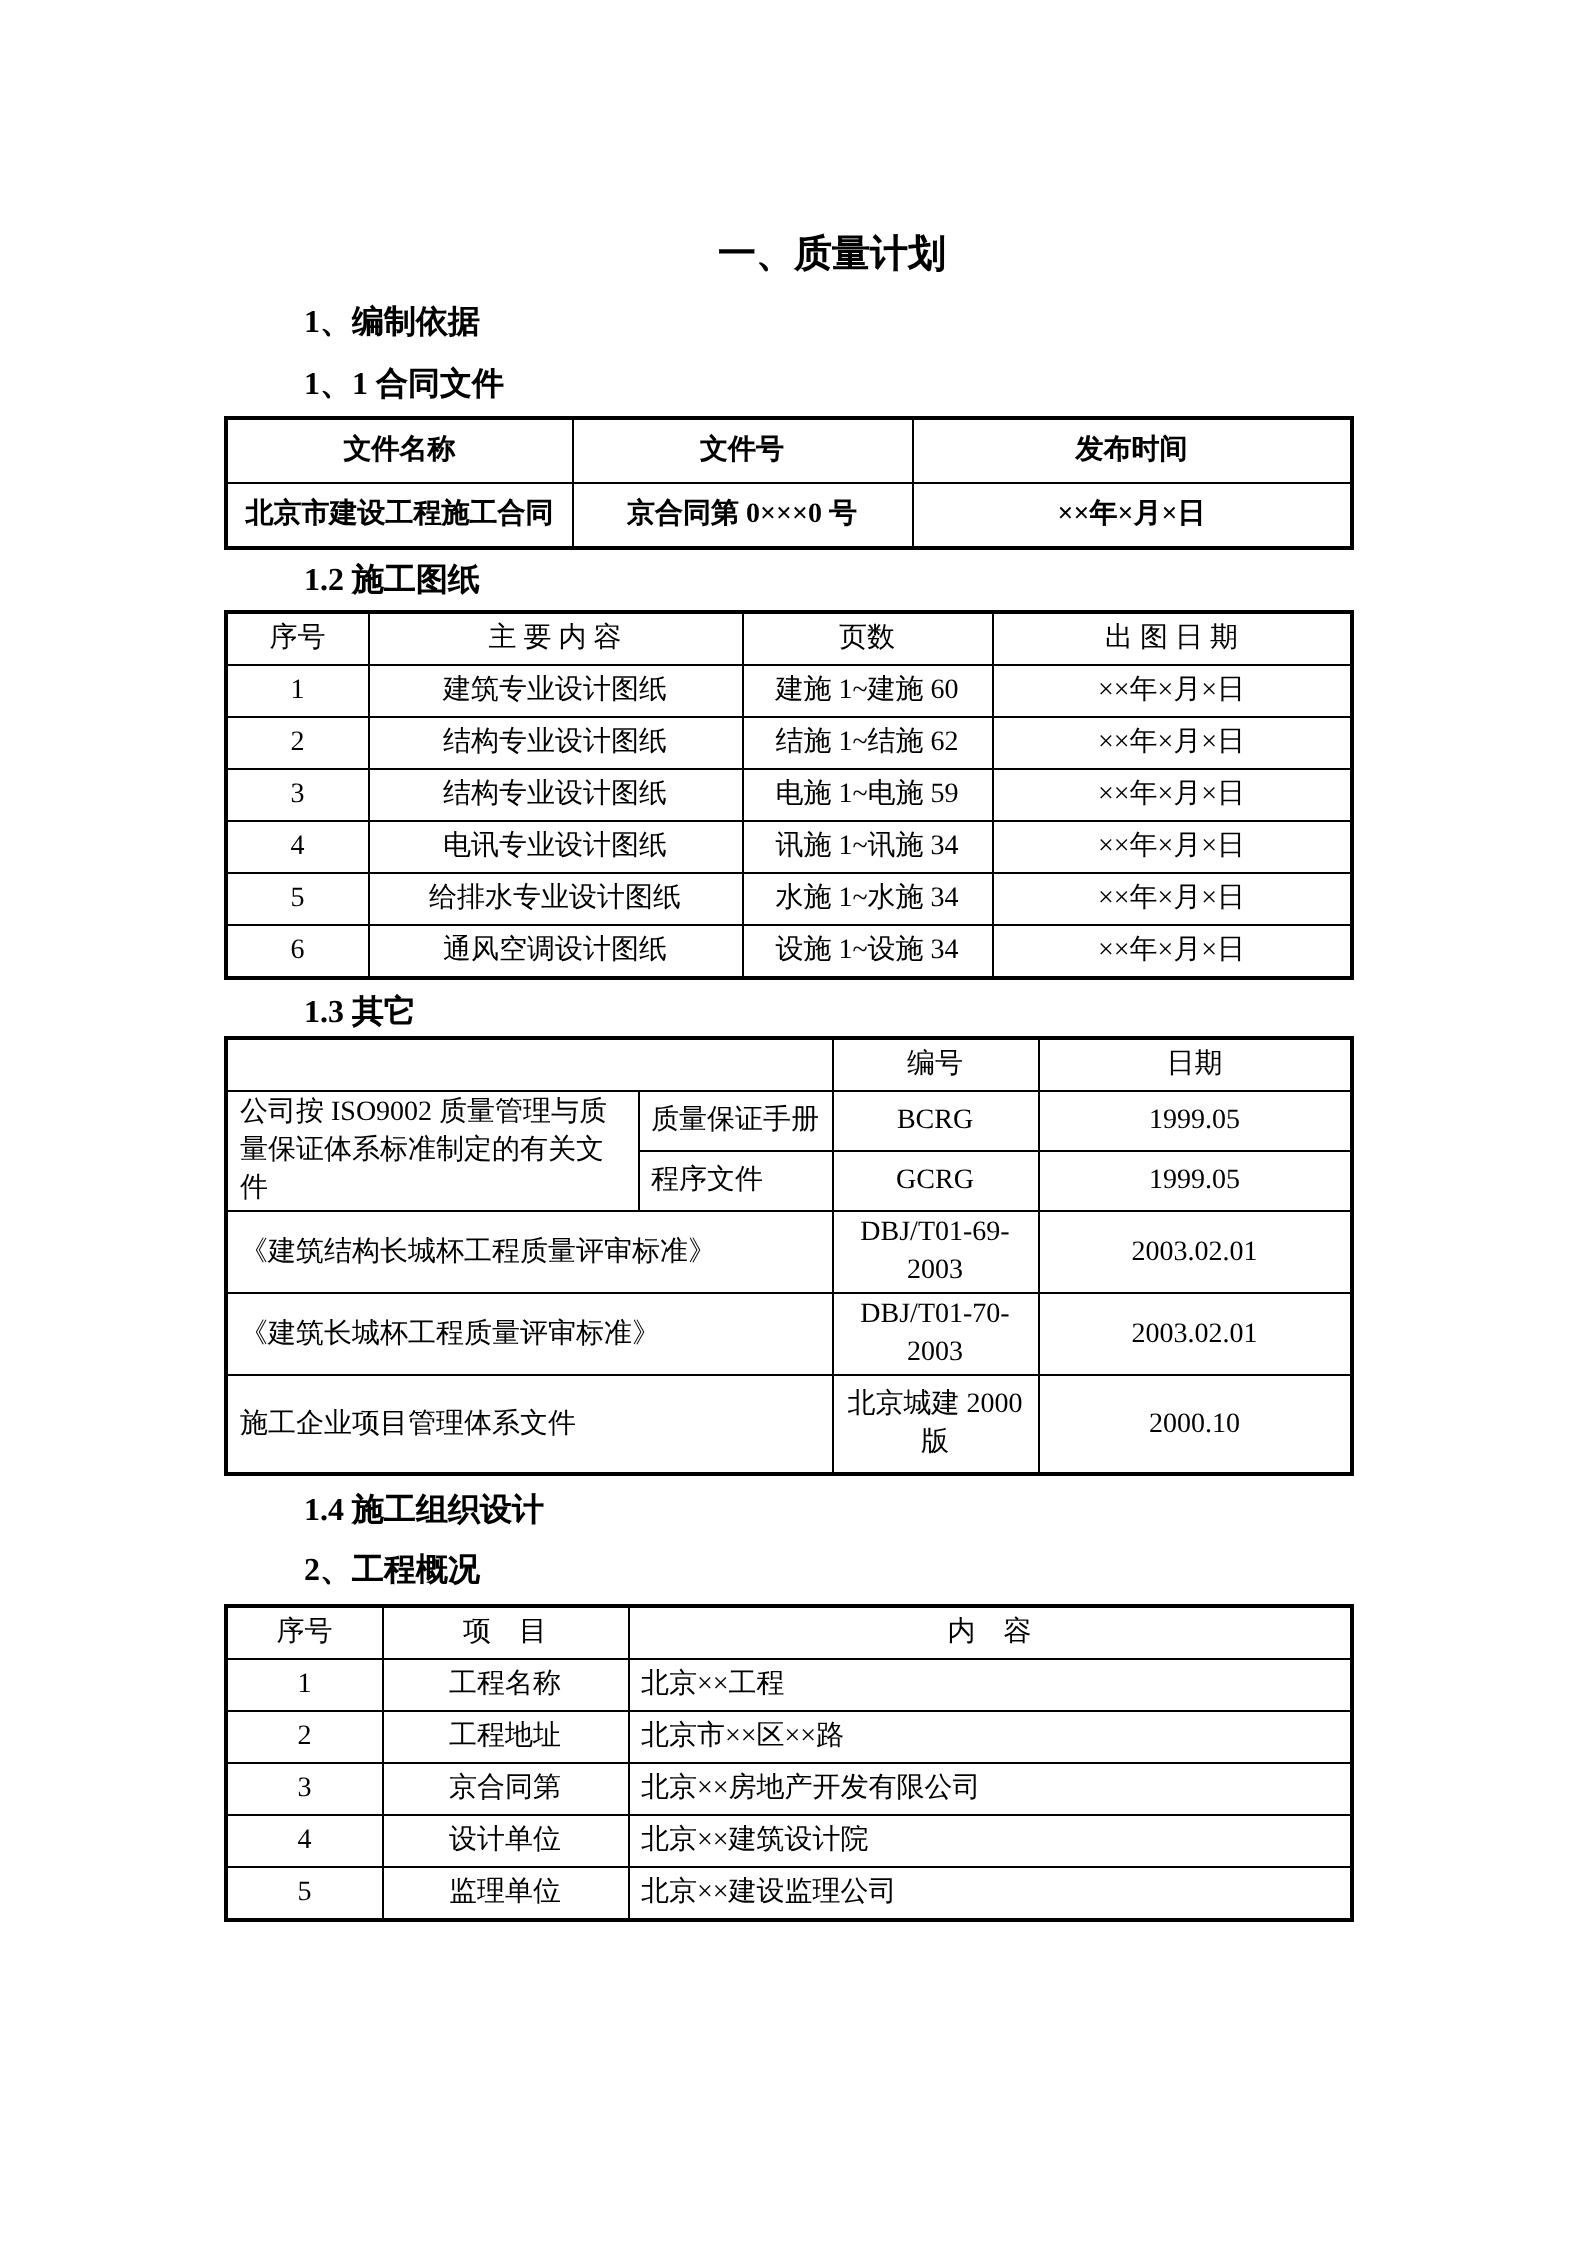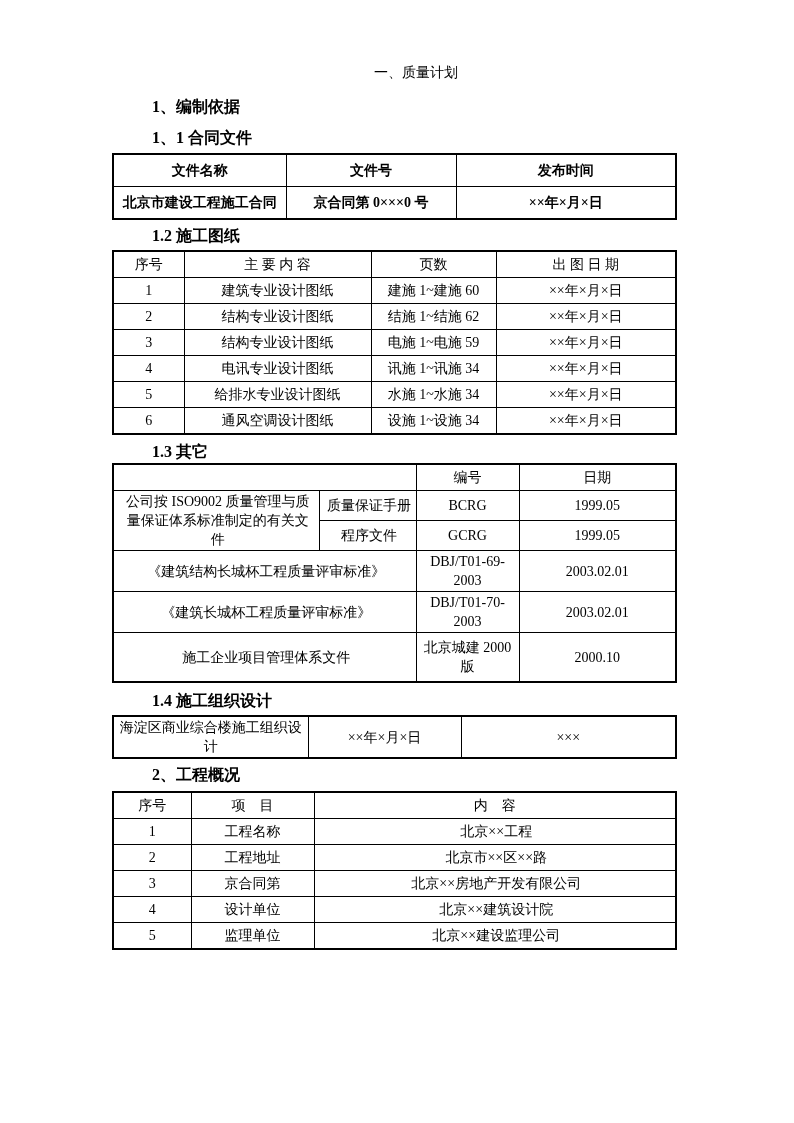--- a/index.html
+++ b/index.html
@@ -3,22 +3,22 @@
 <meta charset="utf-8">
 <style>
   html,body{margin:0;padding:0;}
   body{
     width:794px;height:1123px;background:#ffffff;color:#000;
     font-family:"Liberation Serif","DejaVu Serif",serif;
     overflow:hidden;
   }
   .content{margin-left:112px;width:563px;}
   .doc-title{
-    margin:62px 0 0 0;padding-left:45px;
-    text-align:center;font-size:14px;font-weight:normal;line-height:22px;
+    margin:117px 0 0 0;padding-left:45px;
+    text-align:center;font-size:19px;font-weight:bold;line-height:22px;
   }
   .sec-heading{
     font-size:16px;font-weight:bold;line-height:19px;
     margin:0 0 0 40px;
   }
   .mh-s1{margin-top:13px;}
   .mh-s1_1{margin-top:12px;}
   .mh-s1_2{margin-top:6px;}
   .mh-s1_3{margin-top:7px;}
   .mh-s1_4{margin-top:8px;}
@@ -27,21 +27,21 @@
     border-collapse:collapse;table-layout:fixed;width:563px;
     border:2px solid #000;
   }
   td,th{
     border:1px solid #000;
     font-size:14px;font-weight:normal;
     text-align:center;vertical-align:middle;
     padding:1px 3px;line-height:19px;
     overflow:hidden;word-wrap:break-word;
   }
-  .left{text-align:center;padding-left:6px;margin-left:28px;}
+  .left{text-align:left;padding-left:6px;margin-left:28px;}
   .t1{margin-top:6px;}  .t1 td,.t1 th{height:29px;font-weight:bold;}
   .t2{margin-top:5px;}  .t2 td,.t2 th{height:23px;}
   .t3{margin-top:2px;padding-left:28px;}  .t3 td,.t3 th{height:23px;}
   .t3 .row-last td{height:46px;}
   .t4{margin-top:5px;}  .t4 td,.t4 th{height:30px;}
   .t5{margin-top:7px;}  .t5 td,.t5 th{height:23px;}
 </style>
 </head>
 <body>
 
@@ -174,25 +174,20 @@
 
   <div class="sec-heading mh-s1_4">1.4 施工组织设计</div>
 
   <table class="t4">
     <colgroup>
         <col style="width:195px">
         <col style="width:153px">
         <col style="width:215px">
       </colgroup>
     <tbody>
-    <tr>
-      <td>海淀区商业综合楼施工组织设计</td>
-      <td>××年×月×日</td>
-      <td>×××</td>
-    </tr>
   </tbody>
     </table>
 
   <div class="sec-heading mh-s2">2、工程概况</div>
 
   <table class="t5">
     <colgroup>
         <col style="width:78px">
         <col style="width:123px">
         <col style="width:362px">

